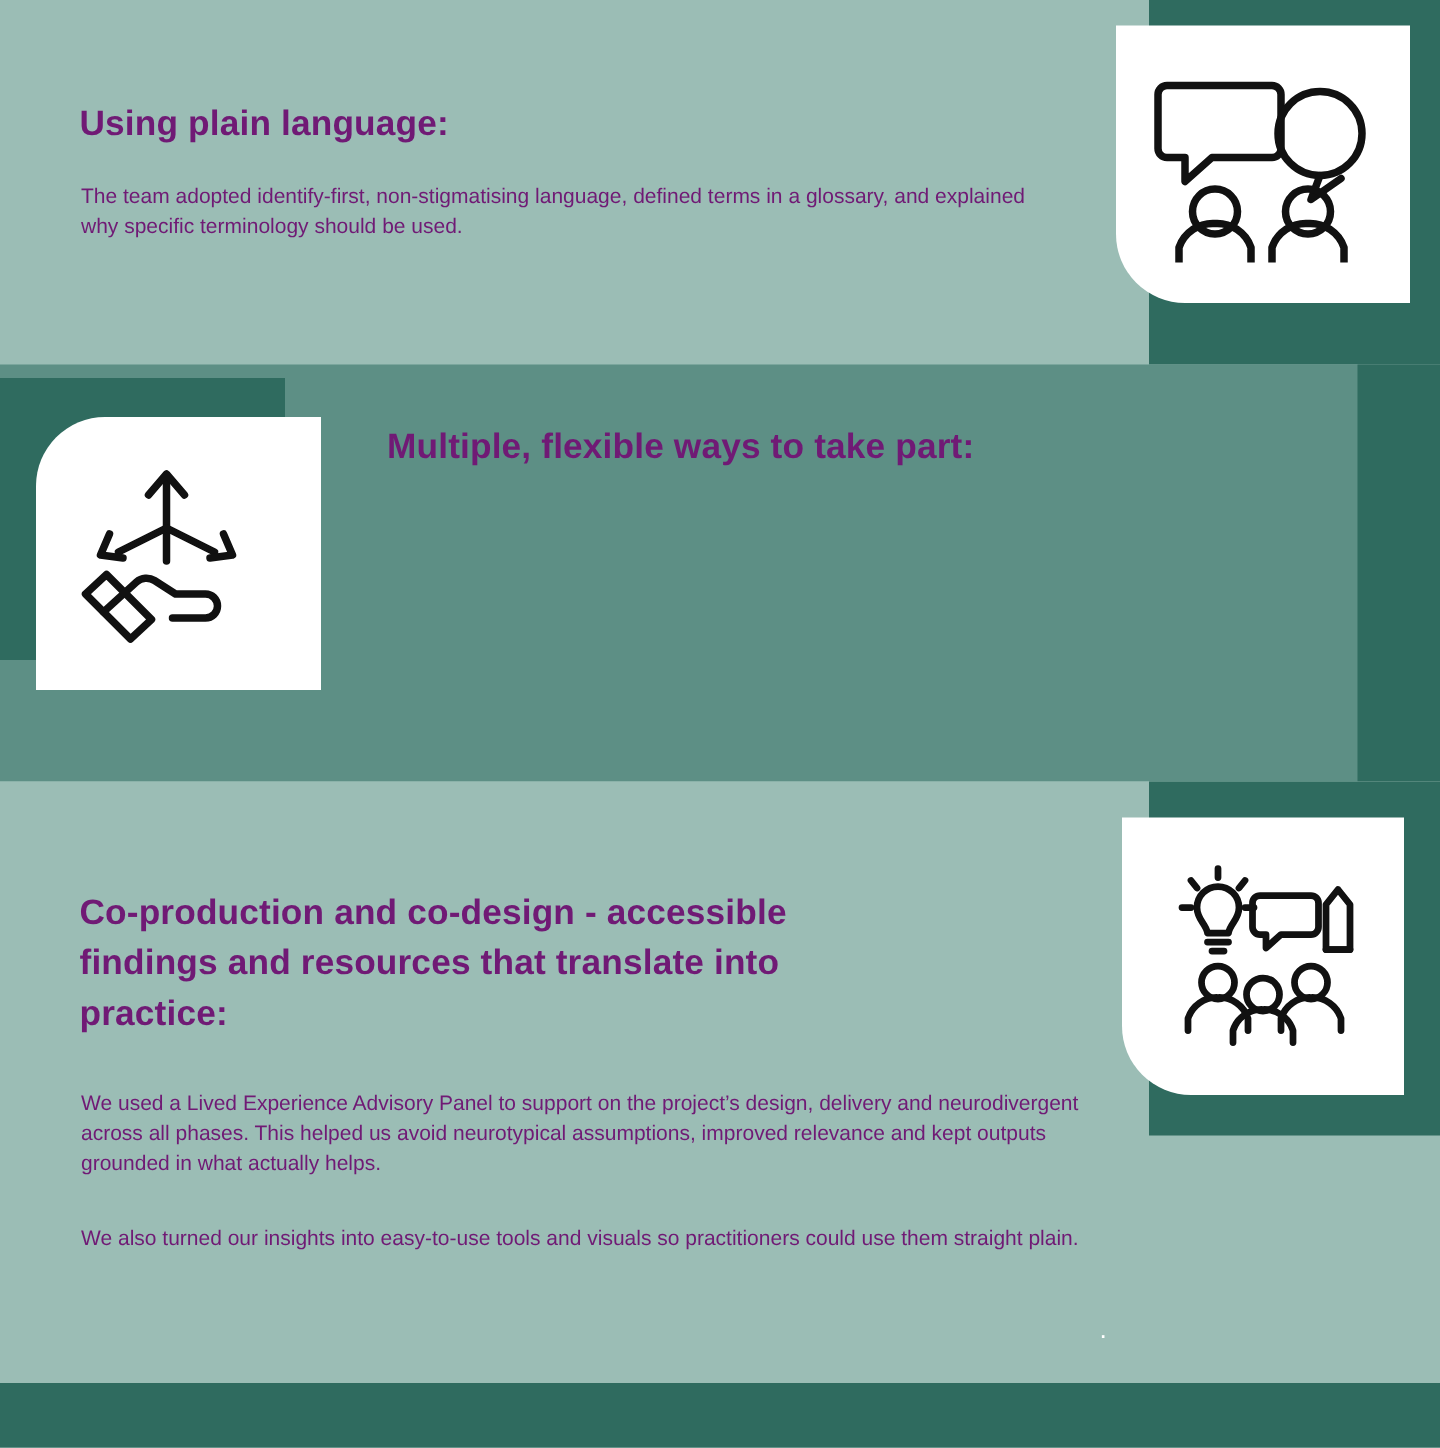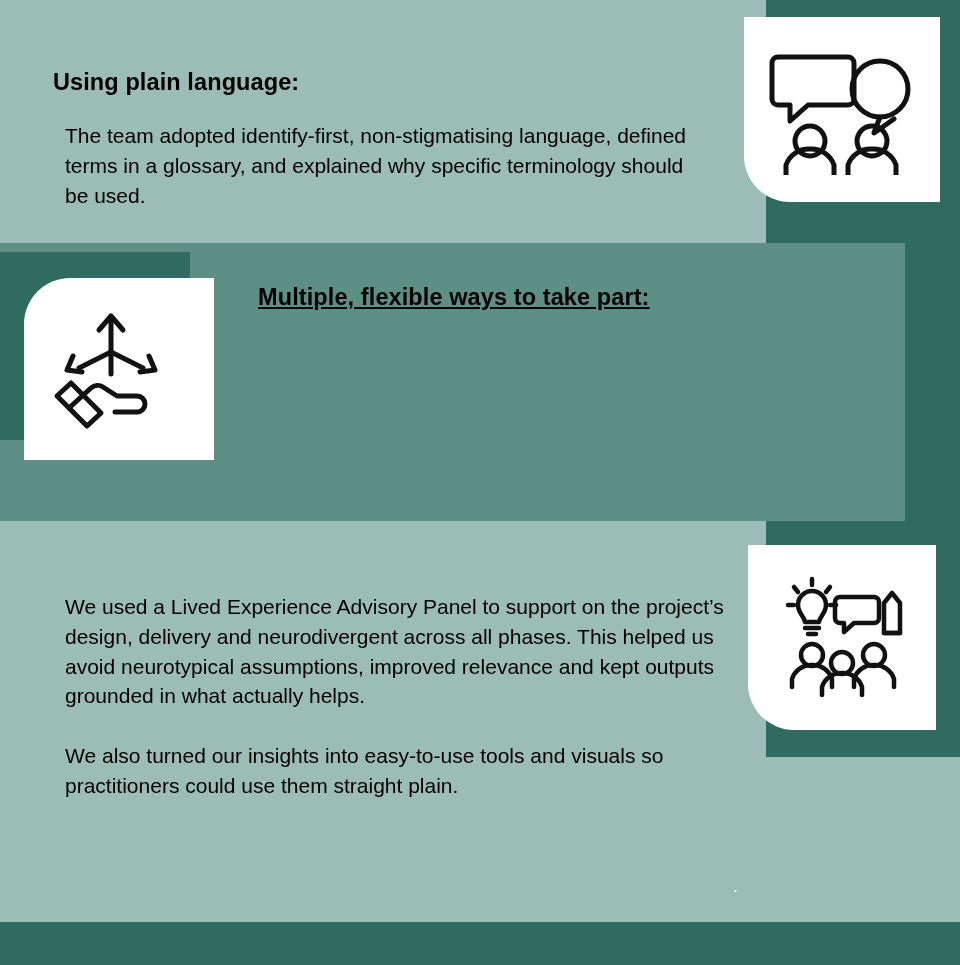--- a/index.html
+++ b/index.html
@@ -94,48 +94,48 @@
     display: block;
     margin: 0 auto;
   }
   .card-top svg { margin-top: 28px; }
   .card-mid svg { margin-top: 26px; }
   .card-bottom svg { margin-top: 30px; }
 
   
   .block {
     position: absolute;
-    color: #000000;
+    color: #701a75;
   }
   .block h2 {
     margin: 0 0 20px 0;
     font-size: 23.5px;
     font-weight: bold;
     line-height: 1.42;
     letter-spacing: 0.1px;
   }
   .block p {
-    margin: 0 0 16px 12px;
-    font-size: 21px;
+    margin: 0 0 16px 1px;
+    font-size: 14px;
     line-height: 1.42;
     font-weight: normal;
   }
   .block p:last-child { margin-bottom: 0; }
 
   #block-plain-language {
     left: 53px; top: 66px;
     width: 650px;
   }
   #block-plain-language h2 { margin-bottom: 22px; }
 
   #block-flexible-ways {
     left: 258px; top: 281px;
     width: 645px;
   }
-  #block-flexible-ways h2 { margin-bottom: 20px; text-decoration: underline; }
+  #block-flexible-ways h2 { margin-bottom: 20px; }
 
   #block-co-production {
     left: 53px; top: 592px;
     width: 675px;
   }
   #block-co-production h2 {
     margin-bottom: 34px;
     width: 560px;
   }
   #block-co-production p { margin-bottom: 30px; }
@@ -214,19 +214,20 @@
         <path d="M20 112 v-8 a20 20 0 0 1 20 -14 a20 20 0 0 1 20 14 v8"></path>
         <circle cx="70" cy="88" r="11"></circle>
         <path d="M50 120 v-8 a20 20 0 0 1 20 -14 a20 20 0 0 1 20 14 v8"></path>
         <circle cx="102" cy="80" r="11"></circle>
         <path d="M82 112 v-8 a20 20 0 0 1 20 -14 a20 20 0 0 1 20 14 v8"></path>
       </svg>
     </span>
   </div>
 
   <div class="block" id="block-co-production">
+    <h2>Co-production and co-design - accessible findings and resources that translate into practice:</h2>
     <p>We used a Lived Experience Advisory Panel to support on the project’s design, delivery and neurodivergent across all phases. This helped us avoid neurotypical assumptions, improved relevance and kept outputs grounded in what actually helps.</p>
     <p>We also turned our insights into easy-to-use tools and visuals so practitioners could use them straight plain.</p>
   </div>
 
   <span class="period-mark">.</span>
 
 </div>
 
 </body></html>

